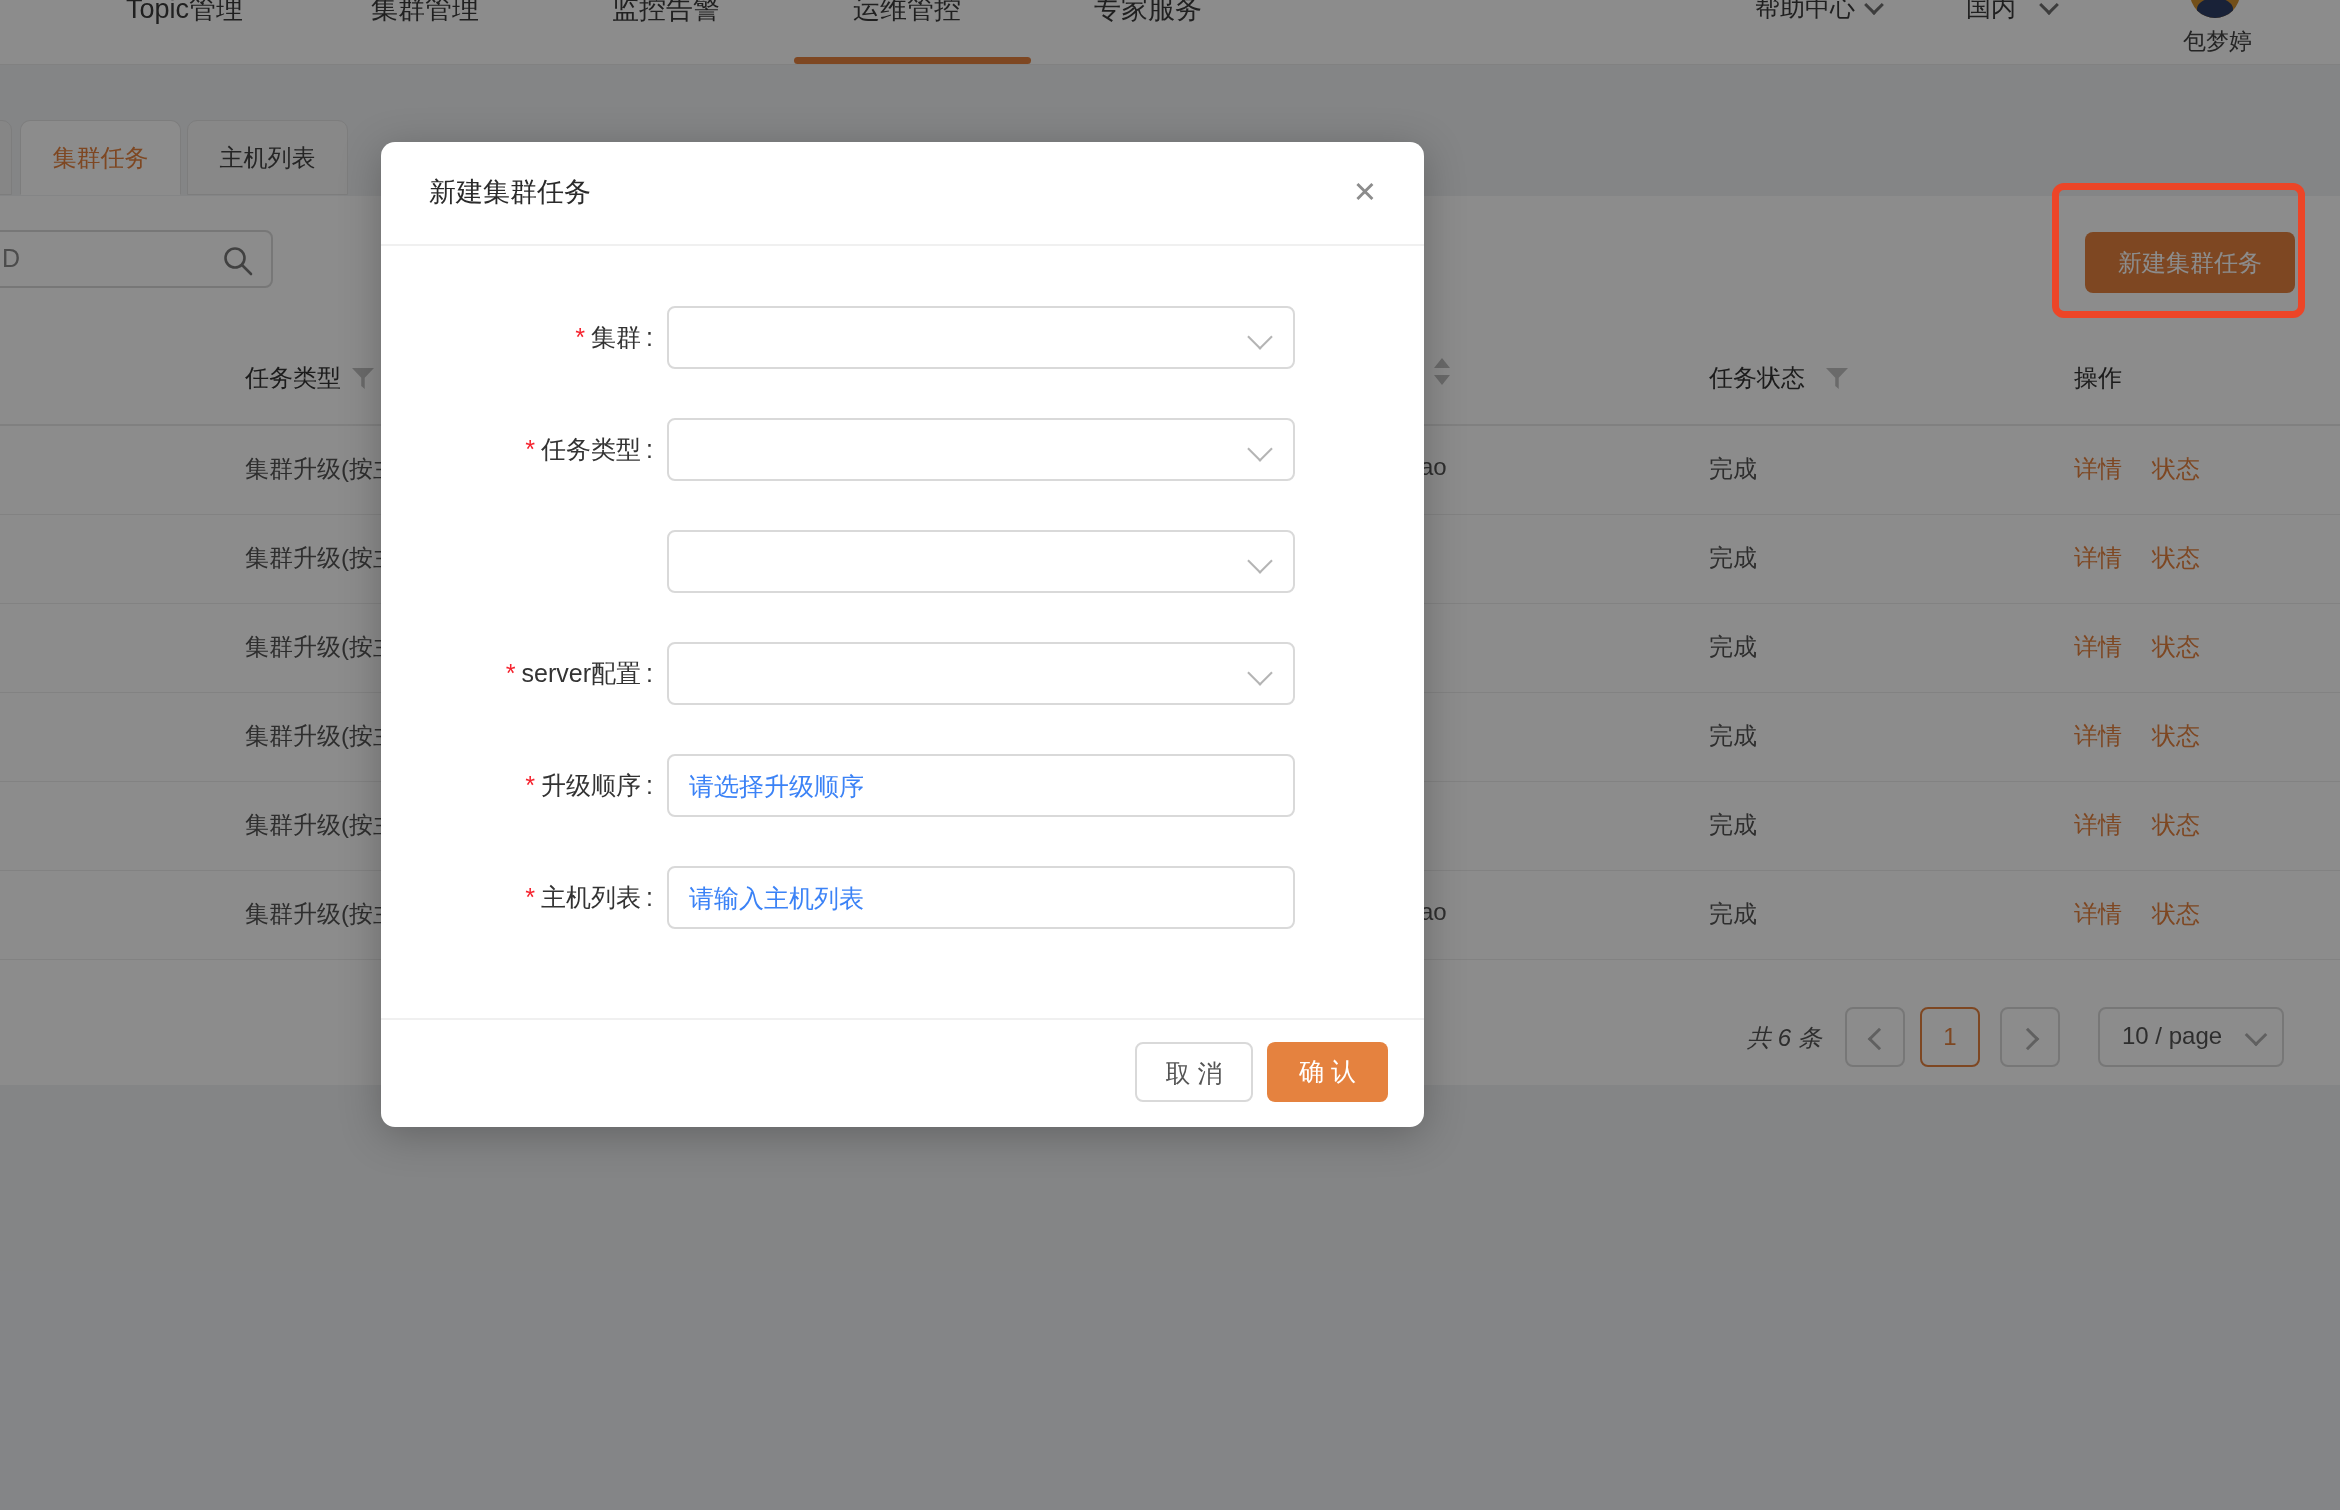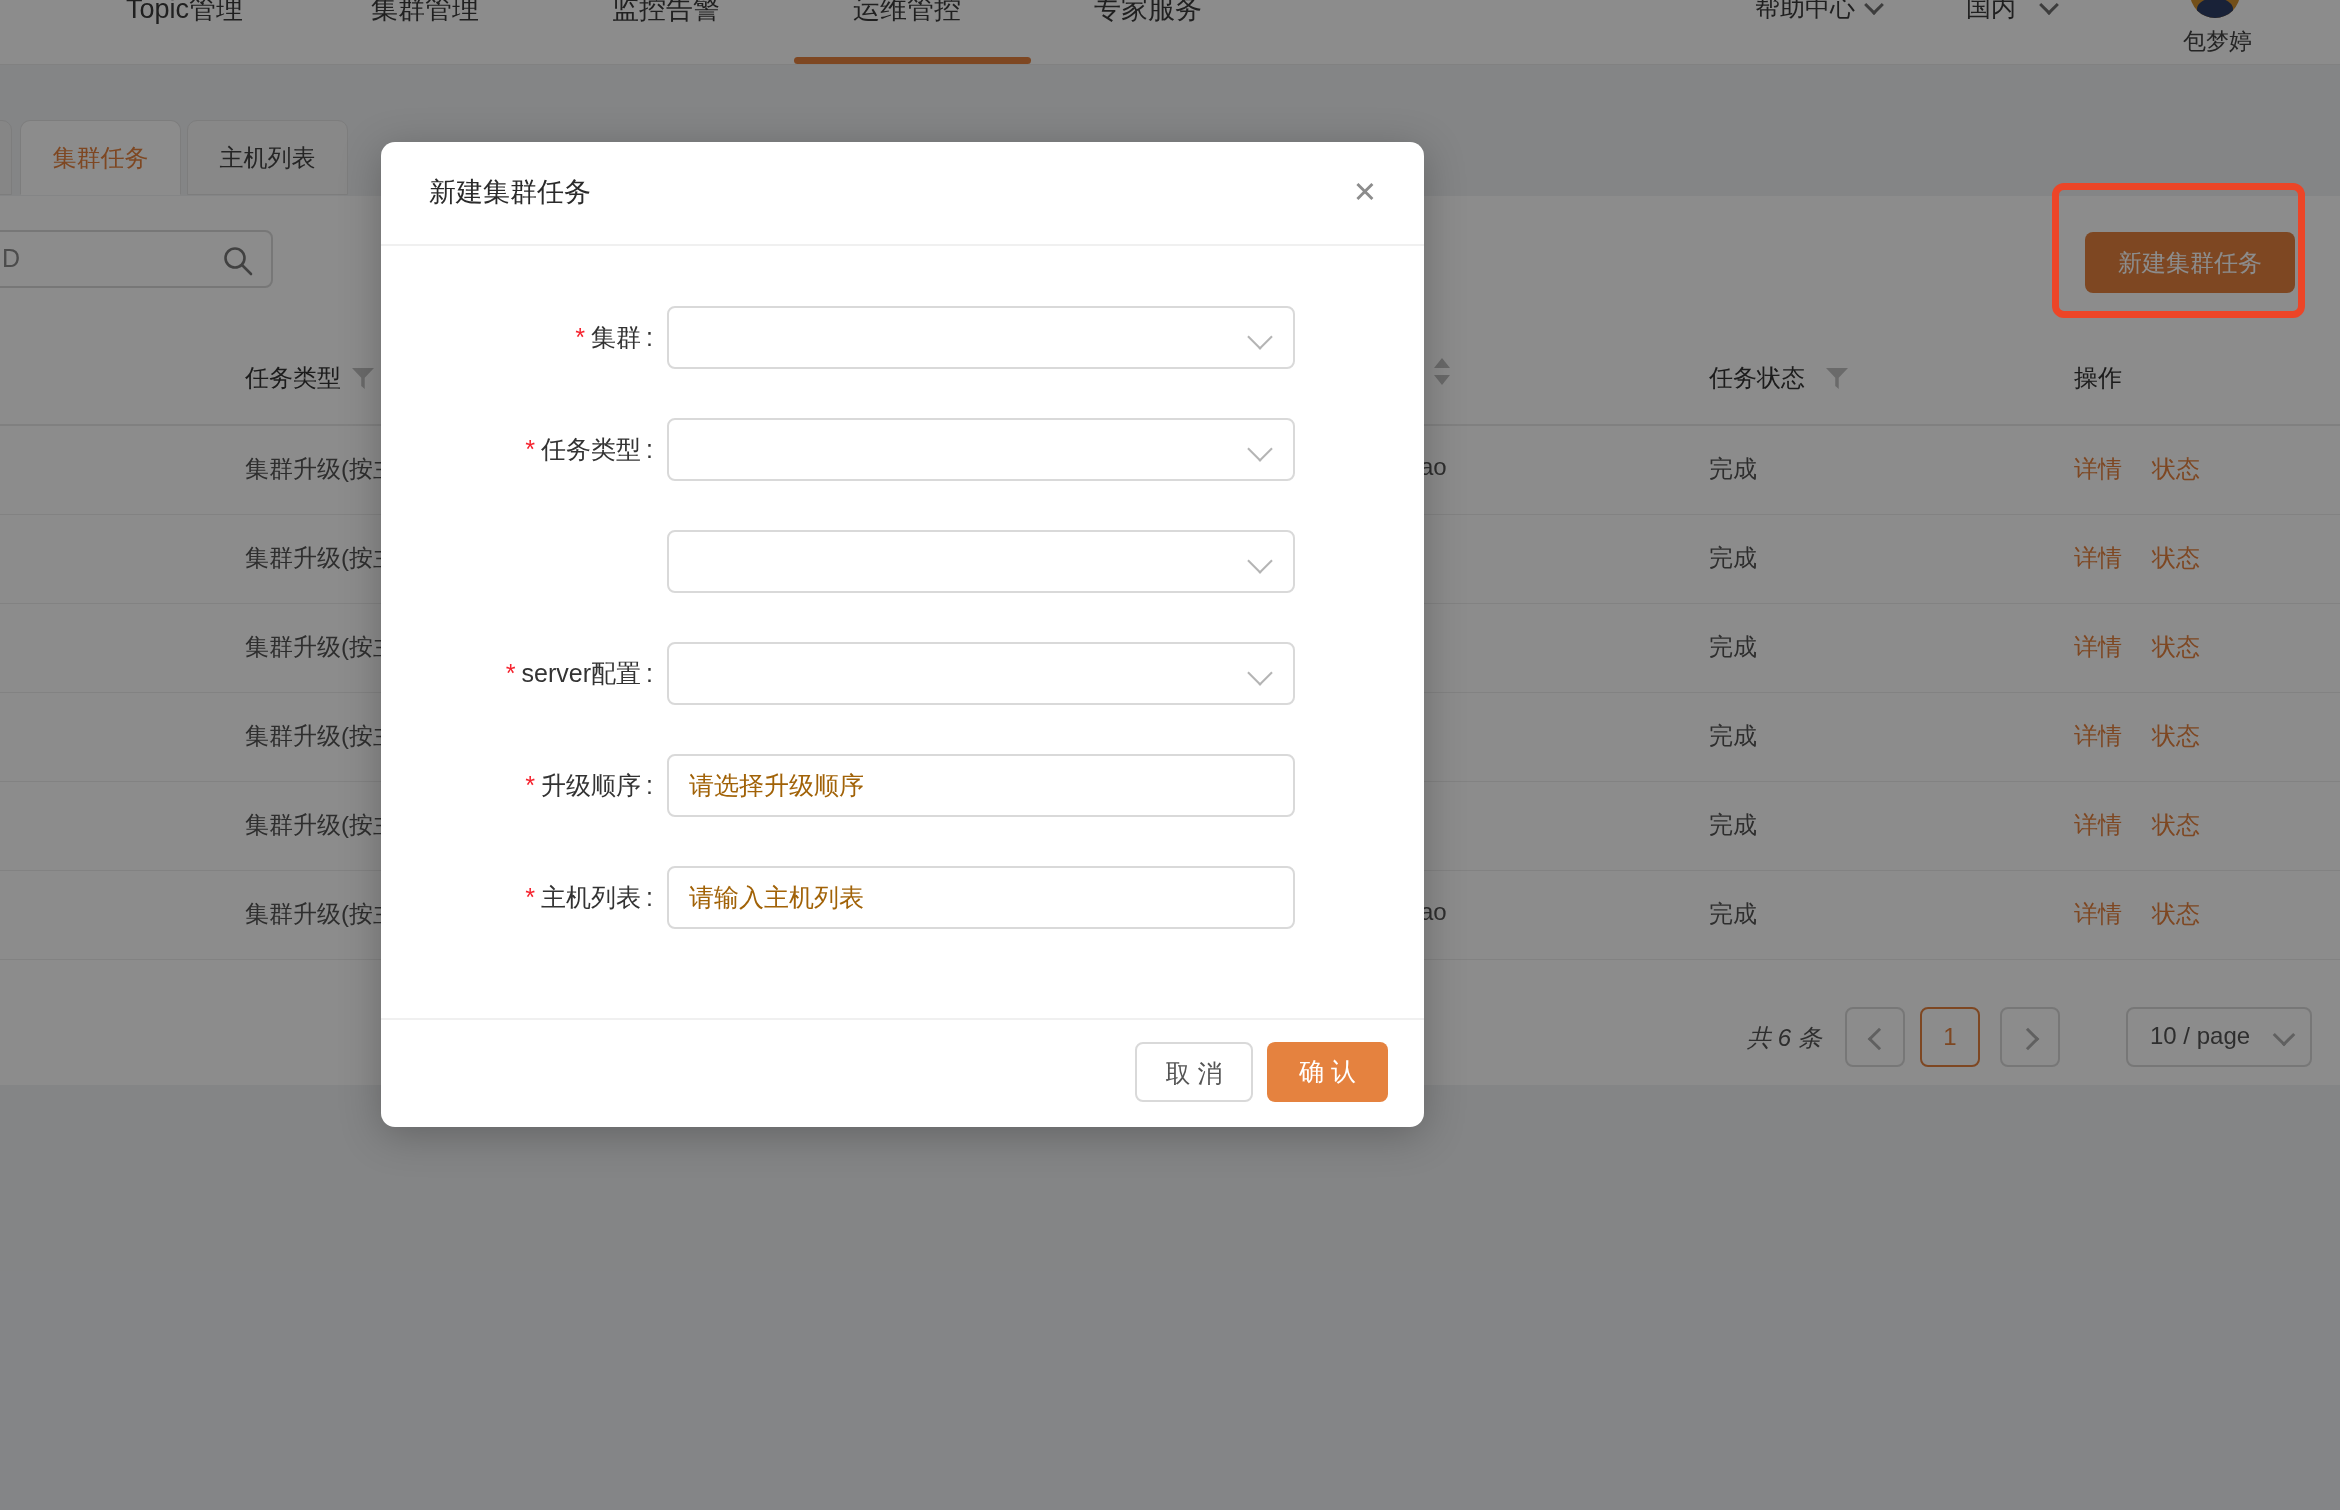--- a/index.html
+++ b/index.html
@@ -56,21 +56,21 @@
 
   
   .pg-total{position:absolute;left:1747px;top:826px;font-size:24px;color:#555;font-style:italic;}
   .pg-btn{position:absolute;top:811px;width:60px;height:60px;box-sizing:border-box;border:2px solid #d9d9d9;
           border-radius:8px;background:#fff;text-align:center;}
   .pg-prev{left:1845px;} .pg-page{left:1920px;font-size:24px;line-height:56px;} .pg-next{left:2000px;}
   .chev-pg{width:13px;height:13px;border-color:#b0b0b0;position:absolute;top:22px;}
   .chev-left{transform:rotate(135deg);left:24px;}
   .chev-right{transform:rotate(-45deg);left:18px;}
   .pg-size{position:absolute;left:2098px;top:811px;width:186px;height:60px;box-sizing:border-box;
-           border:2px solid #d9d9d9;border-radius:8px;background:#fff;font-size:24px;color:#555;margin-left:28px;}
+           border:2px solid #d9d9d9;border-radius:8px;background:#fff;font-size:24px;color:#555;}
   .pg-size-label{position:absolute;left:22px;top:13px;}
   .chev-size{position:absolute;right:18px;top:18px;width:13px;height:13px;transform:rotate(45deg);border-color:#b0b0b0;}
 
   
   .overlay{position:absolute;inset:0;background:rgba(0,0,0,0.45);z-index:10;}
   .annotation{position:absolute;left:2052px;top:183px;width:253px;height:135px;box-sizing:border-box;
               border:7px solid #ec4527;border-radius:12px;z-index:20;}
 
   
   .modal{position:absolute;left:381px;top:142px;width:1043px;height:985px;background:#fff;
@@ -81,21 +81,21 @@
   .m-close{position:absolute;left:962px;top:28px;width:44px;height:44px;text-align:center;cursor:pointer;}
   .m-close::before{content:"\2715";font-size:29px;color:#8c8c8c;line-height:44px;}
   .f-row{position:absolute;left:0;width:100%;height:47px;}
   .f-label{position:absolute;left:0;top:0;width:272px;text-align:right;font-size:25px;color:#333;line-height:63px;white-space:nowrap;}
   .req{color:#f5222d;margin-right:7px;font-size:25px;}
   .colon{margin-left:5px;}
   .control{position:absolute;left:286px;top:0;width:628px;height:63px;box-sizing:border-box;
            border:2px solid #d9d9d9;border-radius:8px;background:#fff;}
   .chev-select{position:absolute;right:24px;top:20px;width:16px;height:16px;transform:rotate(45deg);
                border-color:#b4b4b4;border-width:0 2.5px 2.5px 0;}
-  .placeholder{position:absolute;left:20px;top:0;line-height:60px;font-size:25px;color:#a16207;font-family:Liberation Serif, serif;}
+  .placeholder{position:absolute;left:20px;top:0;line-height:60px;font-size:25px;color:#3b82f6;}
   .m-footer{position:absolute;left:0;top:876px;width:100%;height:109px;box-sizing:border-box;
             border-top:2px solid #f0f0f0;}
   .btn{position:absolute;top:22px;height:60px;box-sizing:border-box;border-radius:8px;
        font-size:25px;text-align:center;line-height:58px;cursor:pointer;}
   .btn-cancel{left:754px;width:118px;background:#fff;border:2px solid #d9d9d9;color:#555;}
   .btn-confirm{left:886px;width:121px;color:#fff;border:none;}
 </style>
 </head>
 <body>
 

